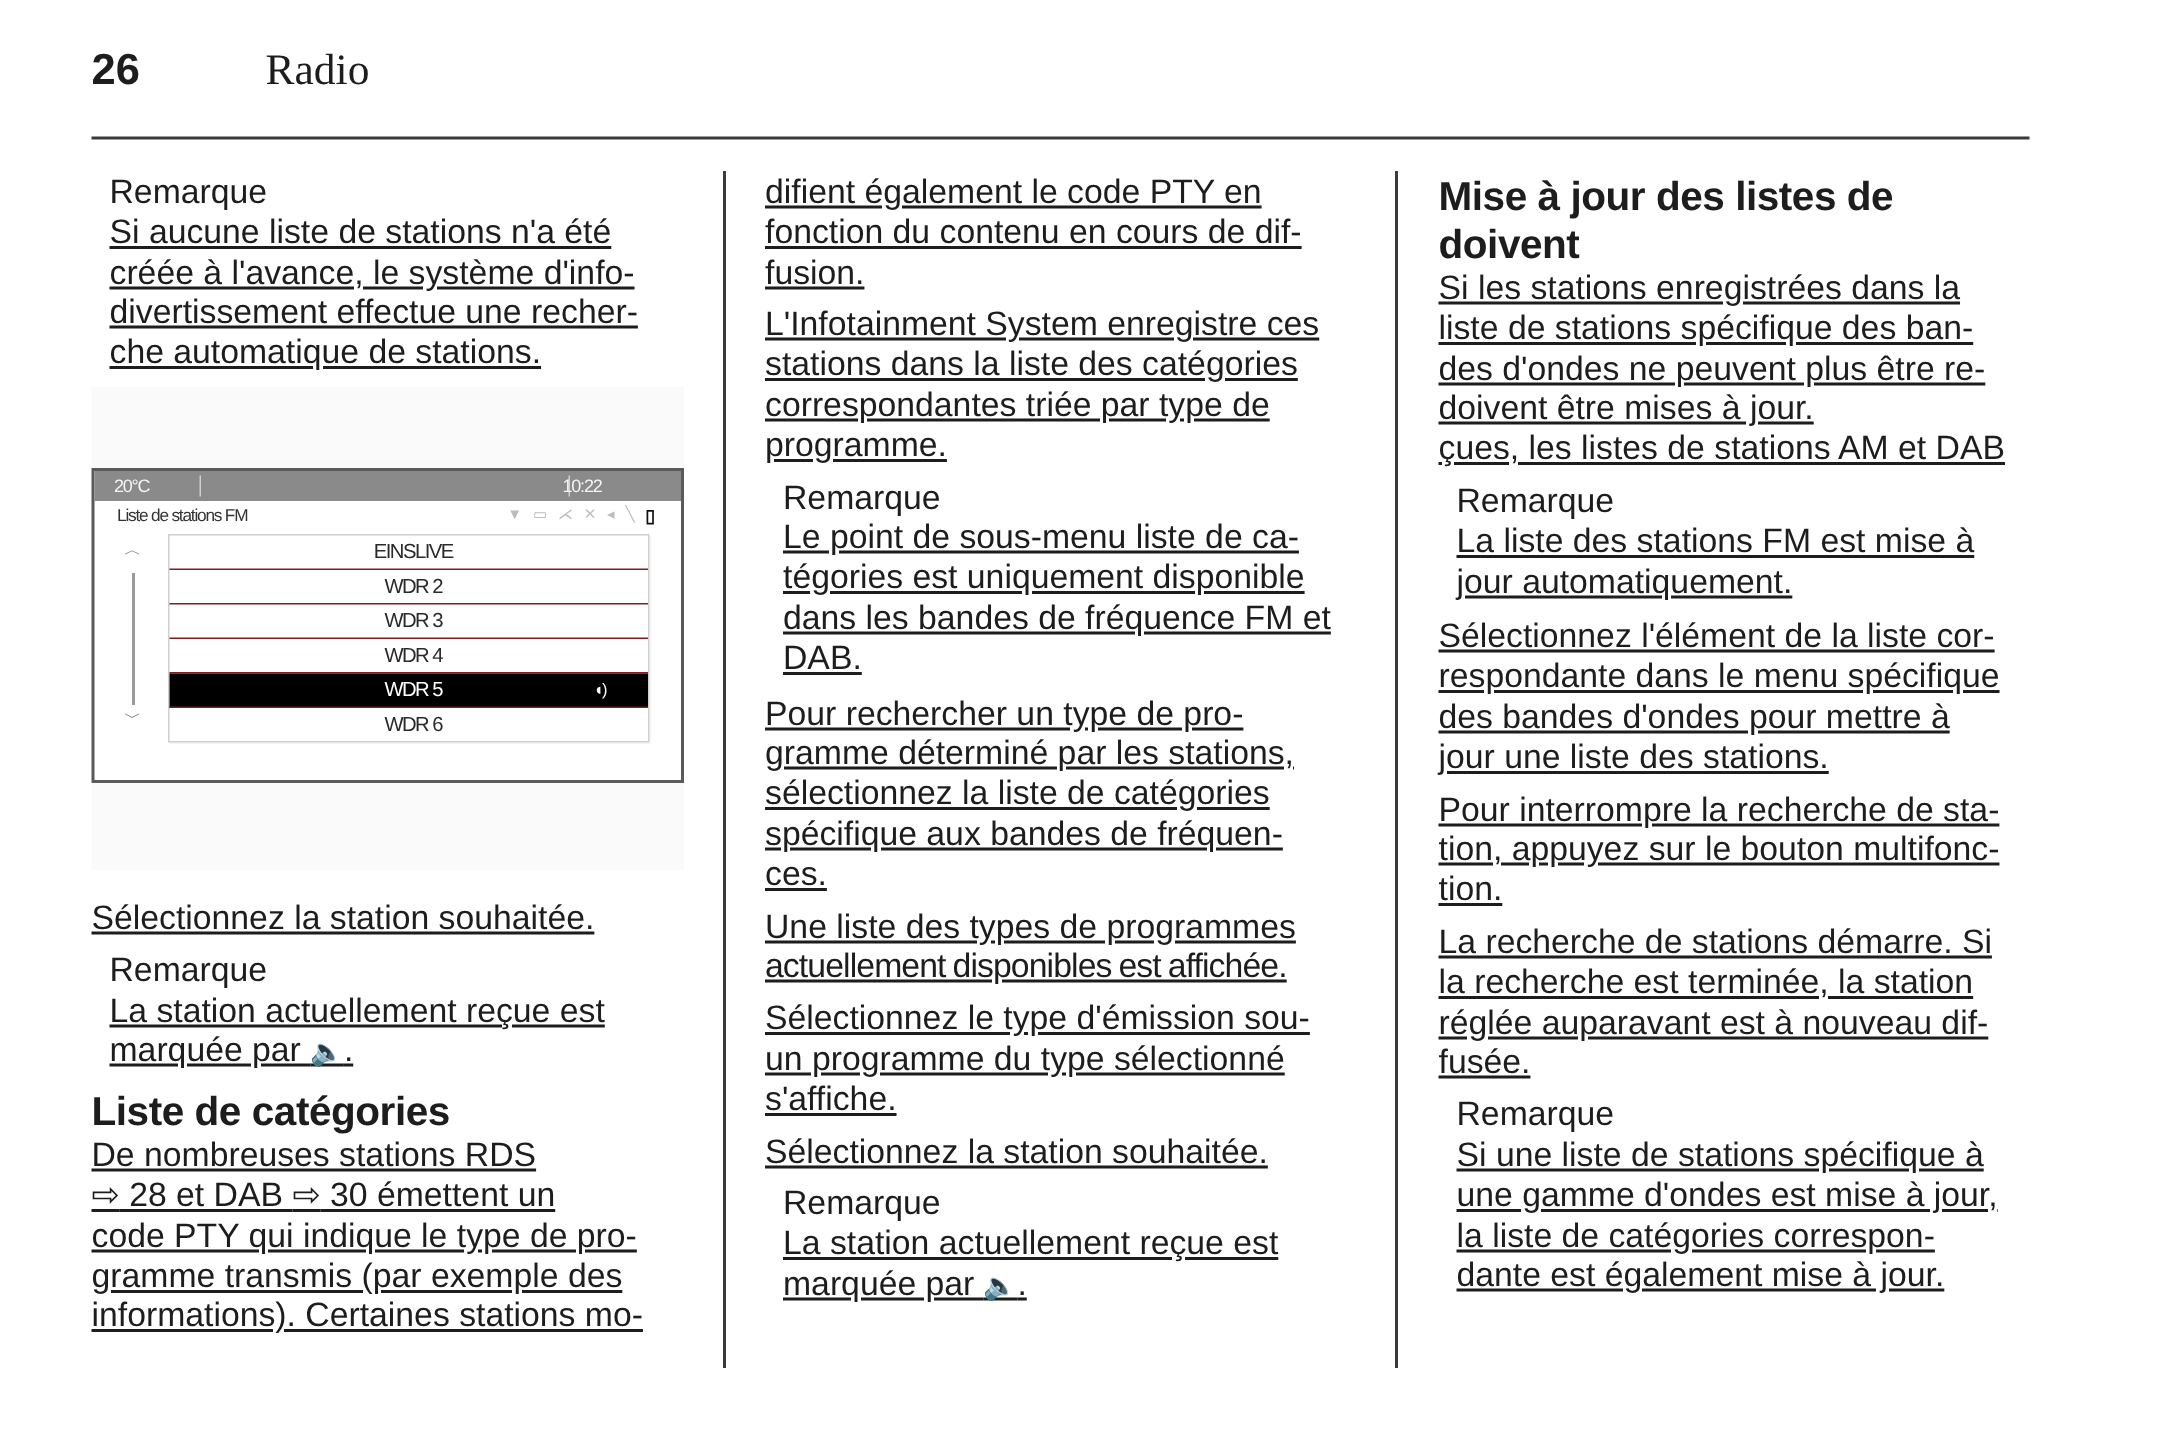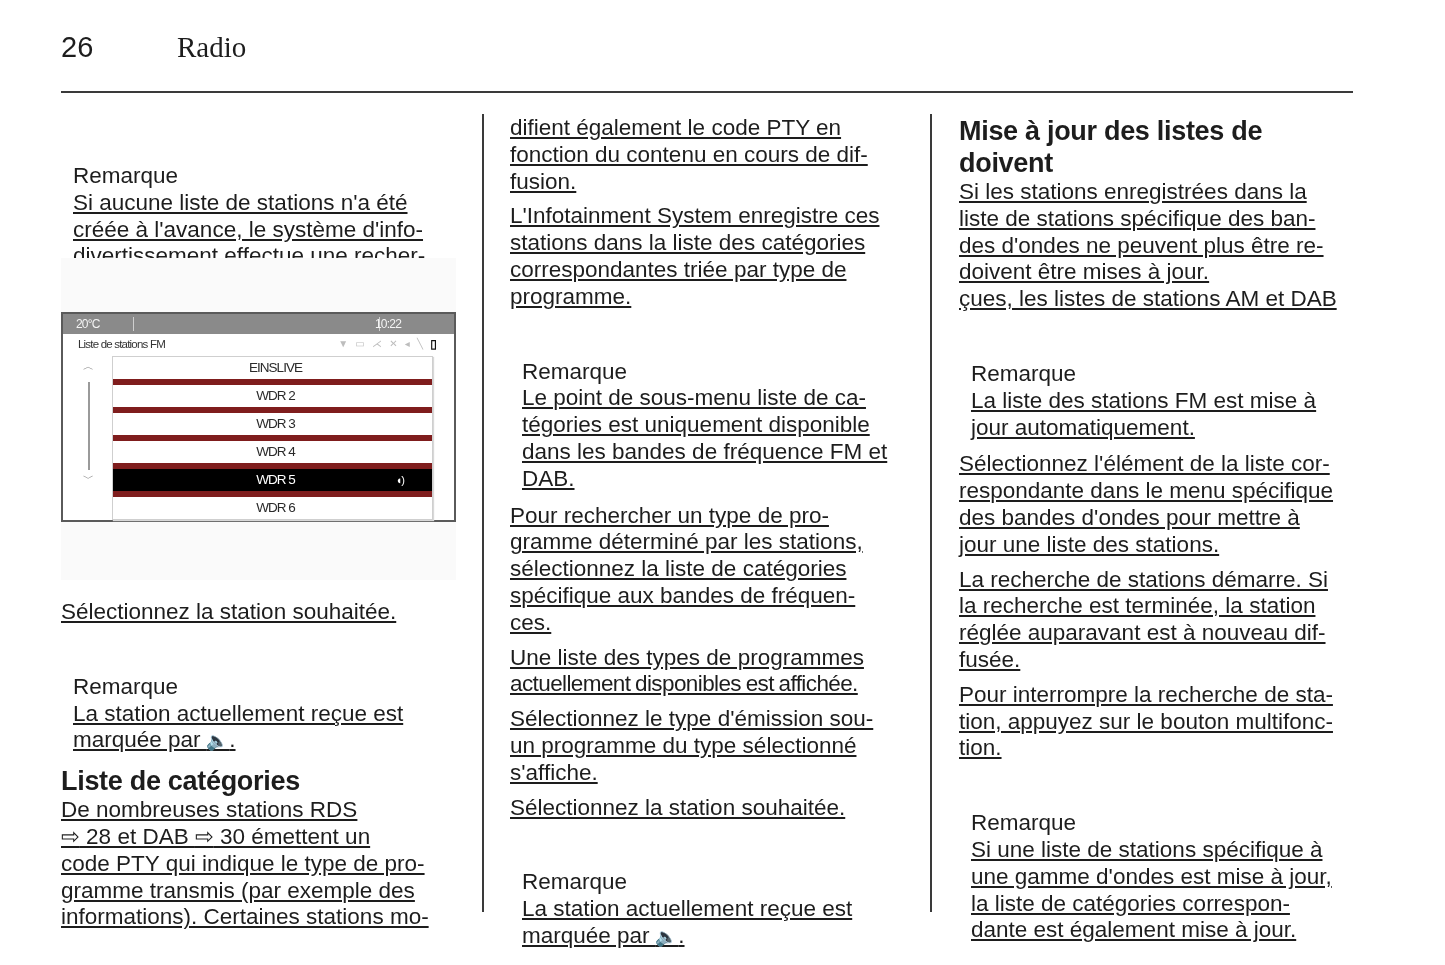--- a/index.html
+++ b/index.html
@@ -1,45 +1,45 @@
 <!DOCTYPE html>
 <html><head>
 <meta charset="utf-8">
 <style>
   html, body { margin: 0; padding: 0; }
   body {
     width: 1445px; height: 965px; background: #ffffff; position: relative; overflow: hidden;
     font-family: "Liberation Sans", sans-serif; color: #1d1d1d;
   }
-  .page-num { position: absolute; left: 61px; top: 28px; font-size: 29px; line-height: 38px; }
+  .page-num { position: absolute; left: 61px; top: 28px; font-size: 29px; line-height: 38px; font-weight: bold; }
   .page-title { position: absolute; left: 177px; top: 28px; font-size: 29px; line-height: 38px; font-family: Liberation Serif, serif; }
   .header-rule { position: absolute; left: 61px; top: 91px; width: 1292px; height: 2px; background: #3a3a3a; }
   .col-divider { position: absolute; top: 114px; width: 2px; height: 798px; background: #3a3a3a; }
 
   .col { position: absolute; top: 115px; font-size: 22.5px; line-height: 26.8px; }
   .col p { margin: 0; text-decoration: underline; }
   .col .para { margin-bottom: 8px; }
   .note { padding-left: 12px; margin-bottom: 10px; }
-  .note-title { display: block; margin-top: 48px; }
+  .note-title { display: block; }
   .heading { font-size: 27px; line-height: 32px; margin: 0; letter-spacing: -0.3px; }
   .tight { letter-spacing: -0.6px; word-spacing: -1px; }
 
   
   .figure { position: absolute; left: 61px; top: 258px; width: 395px; height: 322px; background: #fafafa; text-align: center; }
   .screen { position: absolute; left: 0; top: 54px; width: 391px; height: 206px; border: 2px solid #5a5a5a; background: #ffffff; }
   .screen-bar { height: 20px; background: #8a8a8a; position: relative; color: #f4f4f4; font-size: 12px; line-height: 20px; letter-spacing: -0.8px; }
   .screen-bar .temp { position: absolute; left: 13px; }
   .screen-bar .sep { position: absolute; top: 3px; width: 1px; height: 14px; background: #cfcfcf; }
   .screen-bar .clock { position: absolute; left: 312px; }
   .screen-sub { height: 20px; position: relative; font-size: 11.5px; line-height: 20px; letter-spacing: -0.8px; color: #333; }
   .screen-sub .lbl { position: absolute; left: 15px; }
   .status-icons { position: absolute; right: 18px; top: 0; display: flex; gap: 8px; align-items: center; height: 20px; color: #bdbdbd; font-size: 10px; }
   .status-icons .dark { color: #111; font-weight: bold; font-size: 12px; }
   .station-list { position: absolute; left: 49px; top: 42px; width: 319px; border: 1px solid #cfcfcf; box-shadow: 1px 1px 1px #d8d8d8; }
-  .station-row { height: 22px; border-bottom: 6px solid #7f1d1d; position: relative; font-size: 13.5px; line-height: 22px; padding-left: 6px; letter-spacing: -1px; color: #2a2a2a; }
+  .station-row { height: 22px; border-bottom: 1px solid #7f1d1d; position: relative; font-size: 13.5px; line-height: 22px; padding-left: 6px; letter-spacing: -1px; color: #2a2a2a; }
   .station-row:last-child { border-bottom: none; }
   .station-row.active { background: #000; color: #fff; }
   .station-row .speaker { position: absolute; right: 28px; top: 0; font-size: 11px; color: #fff; }
   .scroll-up { position: absolute; left: 20px; top: 45px; font-size: 11px; color: #888; }
   .scroll-down { position: absolute; left: 20px; top: 157px; font-size: 11px; color: #888; }
   .scroll-track { position: absolute; left: 25px; top: 68px; width: 2px; height: 88px; background: #9a9a9a; }
 
   .glyph { font-size: 18px; }
 </style>
 </head>
@@ -170,29 +170,29 @@
     <p>La liste des stations FM est mise à</p>
     <p>jour automatiquement.</p>
   </div>
   <div class="para">
     <p>Sélectionnez l'élément de la liste cor-</p>
     <p>respondante dans le menu spécifique</p>
     <p>des bandes d'ondes pour mettre à</p>
     <p>jour une liste des stations.</p>
   </div>
   <div class="para">
+    <p>Pour interrompre la recherche de sta-</p>
+    <p>tion, appuyez sur le bouton multifonc-</p>
+    <p>tion.</p>
+  </div>
+  <div class="para">
     <p>La recherche de stations démarre. Si</p>
     <p>la recherche est terminée, la station</p>
     <p>réglée auparavant est à nouveau dif-</p>
     <p>fusée.</p>
-  </div>
-  <div class="para">
-    <p>Pour interrompre la recherche de sta-</p>
-    <p>tion, appuyez sur le bouton multifonc-</p>
-    <p>tion.</p>
   </div>
   <div class="note">
     <span class="note-title">Remarque</span>
     <p>Si une liste de stations spécifique à</p>
     <p>une gamme d'ondes est mise à jour,</p>
     <p>la liste de catégories correspon-</p>
     <p>dante est également mise à jour.</p>
   </div>
 </div>
 

